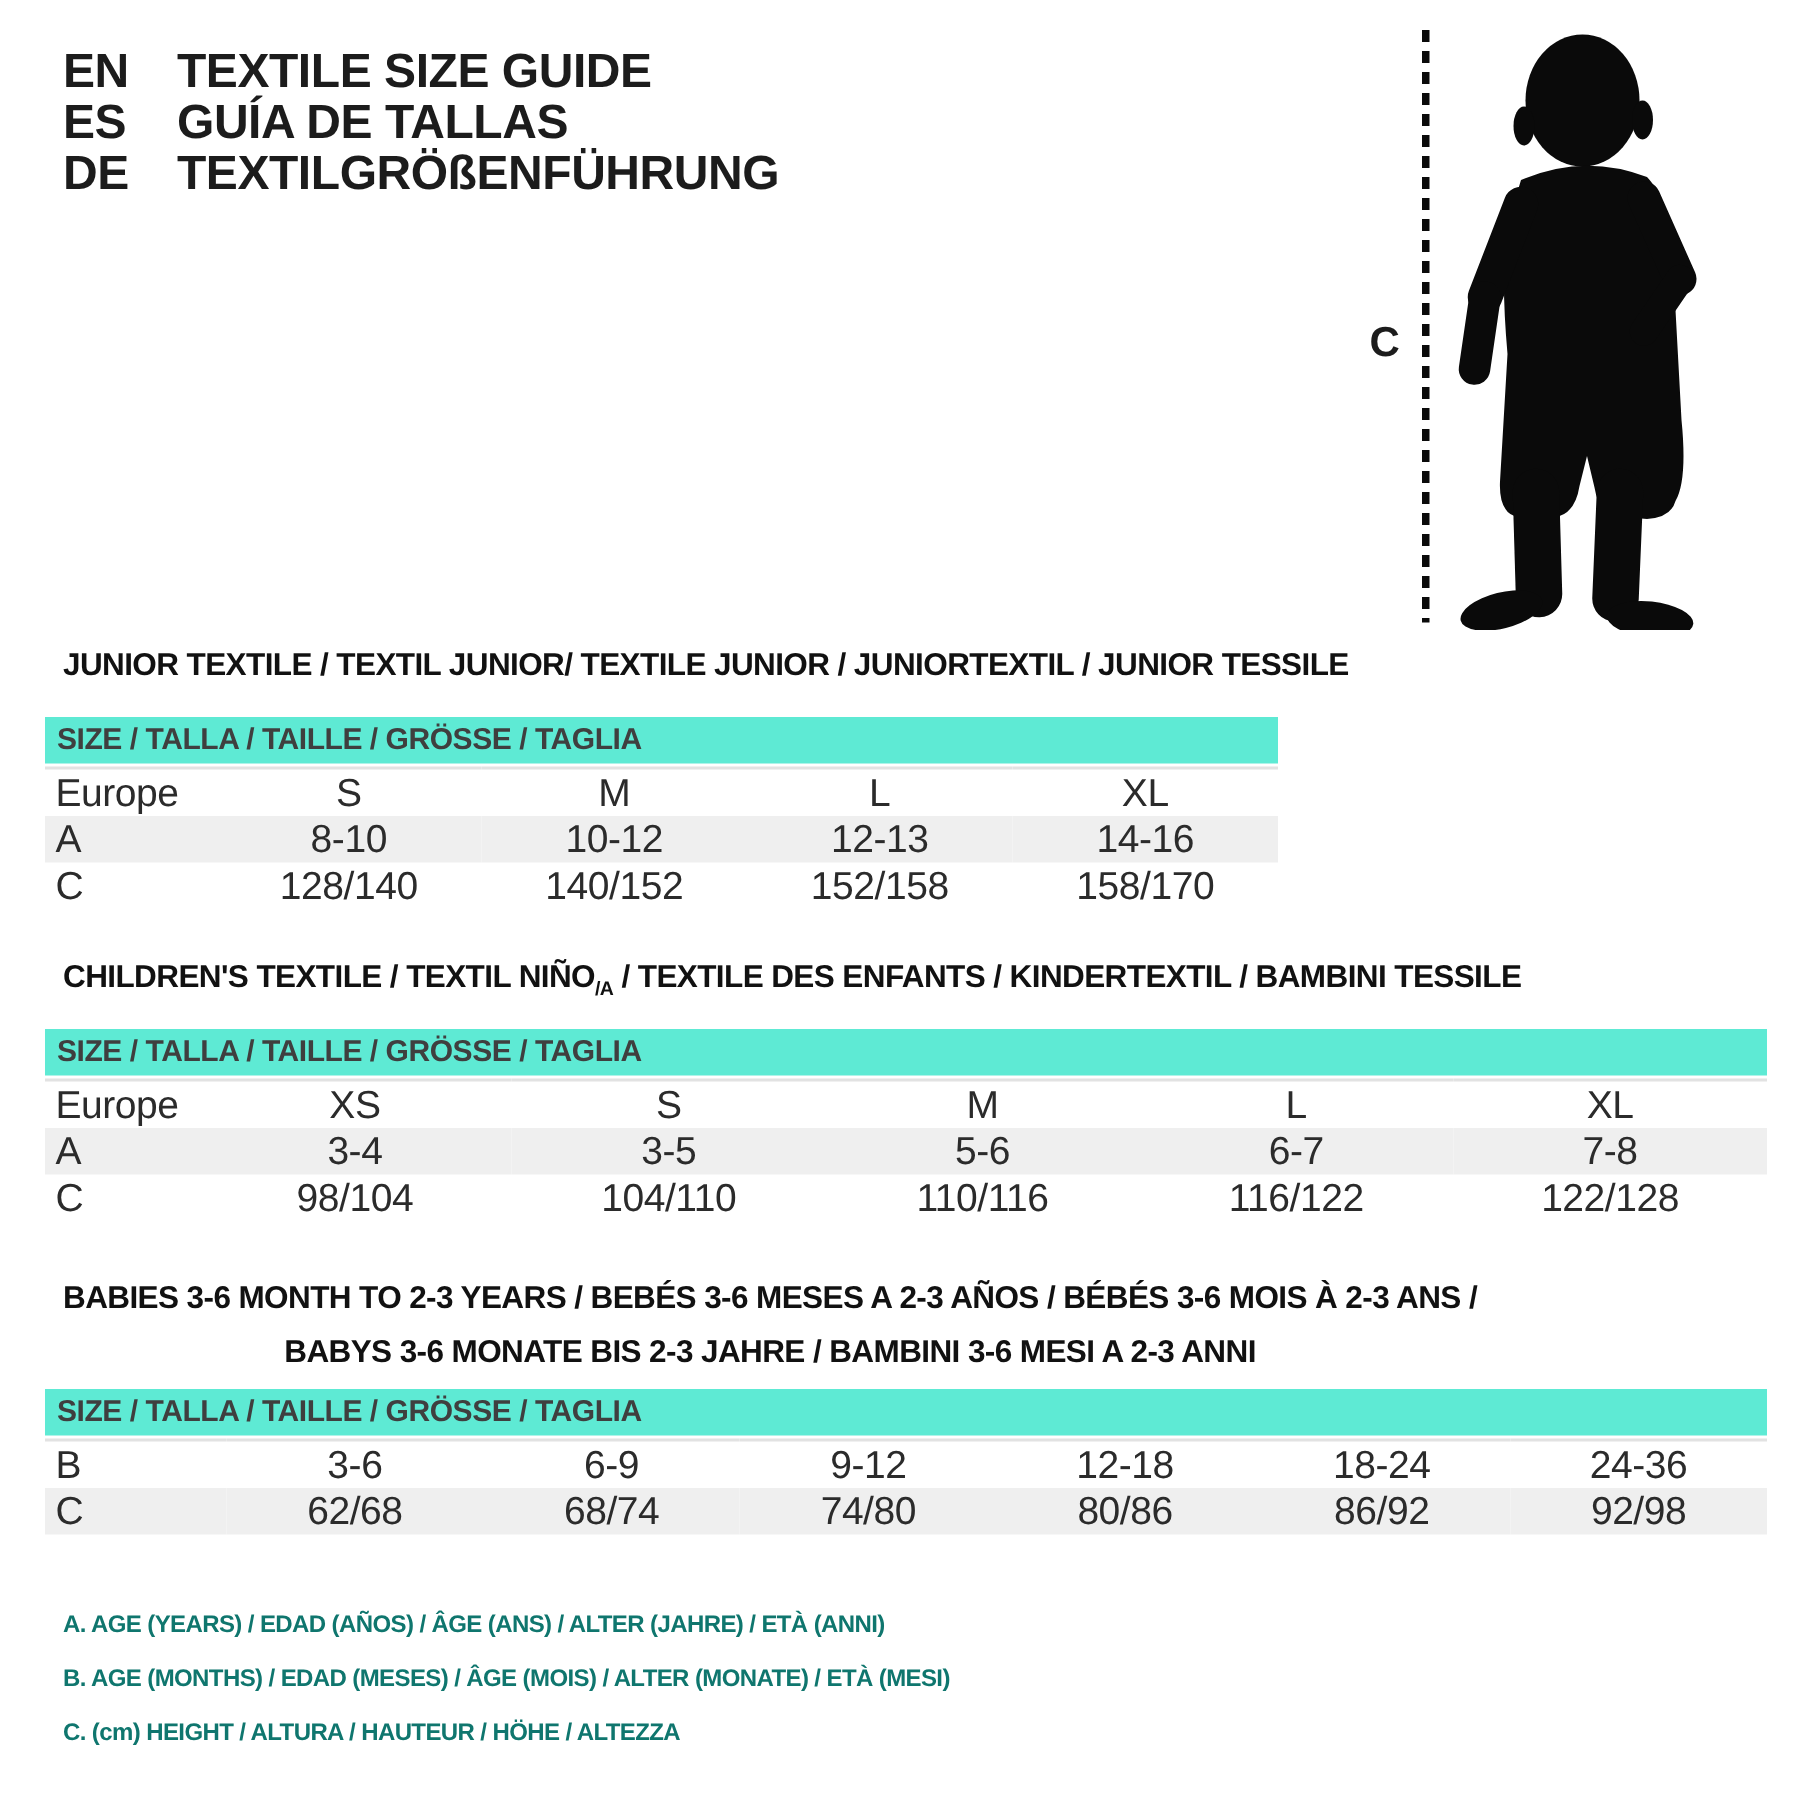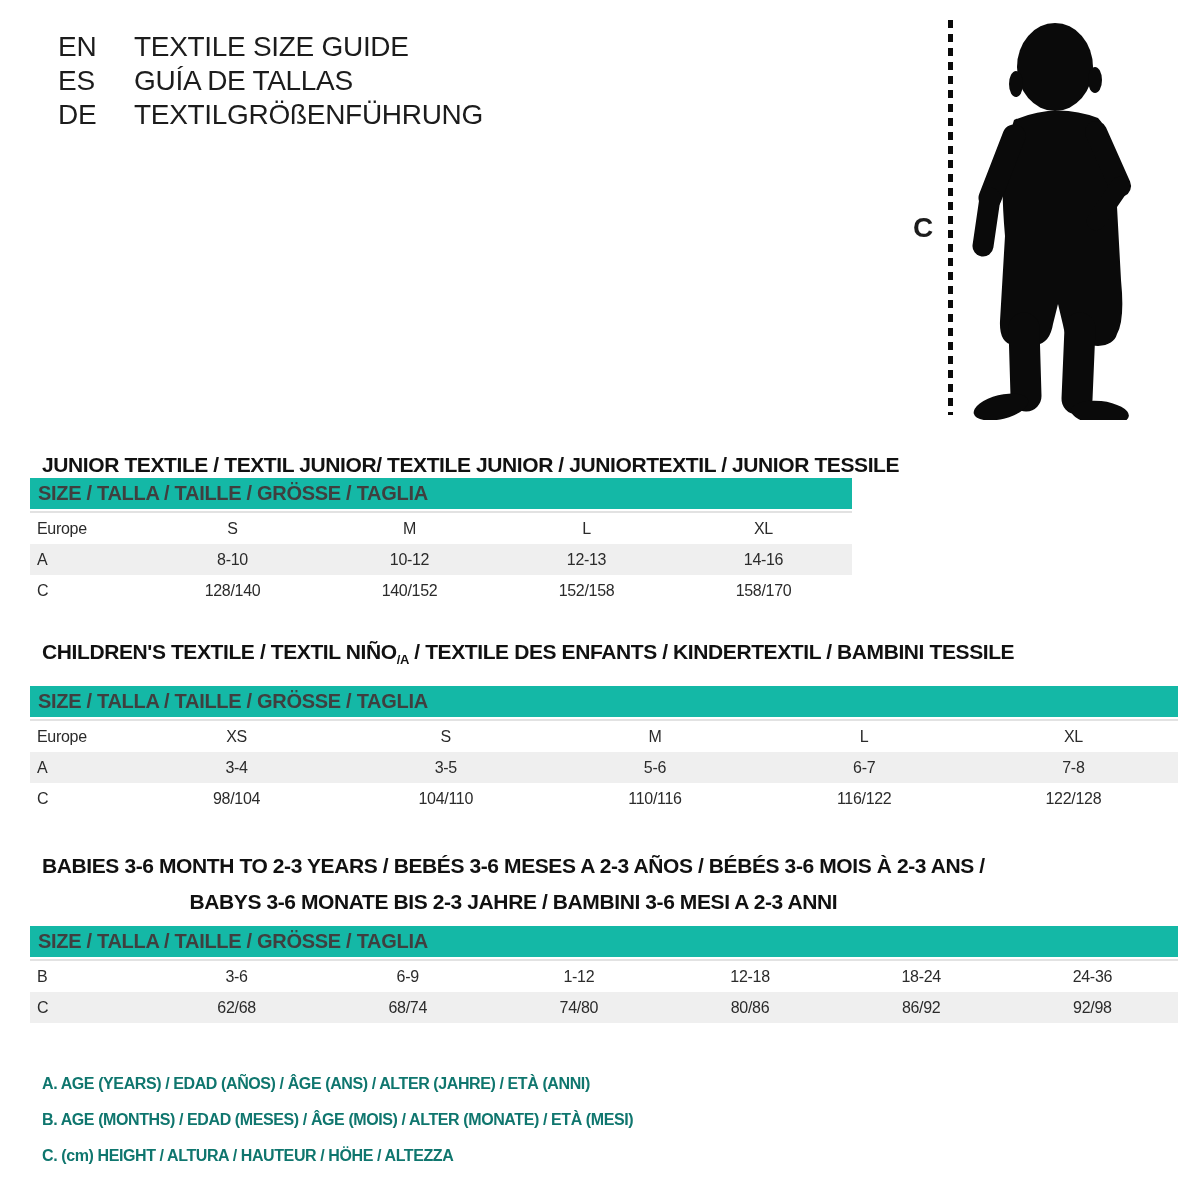--- a/index.html
+++ b/index.html
@@ -5,50 +5,50 @@
   html,body{margin:0;padding:0;}
   body{
     width:1200px;height:1200px;position:relative;background:#ffffff;
     font-family:"Liberation Sans","DejaVu Sans",sans-serif;
     -webkit-font-smoothing:antialiased;color:#1c1c1c;overflow:hidden;
   }
   .abs{position:absolute;}
 
   
   .langs{left:42px;top:30px;}
-  .lang-row{height:34px;line-height:34px;font-size:28px;font-weight:normal;letter-spacing:-0.3px;margin-left:16px;}
+  .lang-row{height:34px;line-height:34px;font-size:32px;font-weight:bold;letter-spacing:-0.3px;}
   .lang-row .code{display:inline-block;width:76px;}
 
   
   .measure-line{
     left:948px;top:20px;width:5px;height:395px;
     background:repeating-linear-gradient(to bottom,#0a0a0a 0 8px,transparent 8px 14px);
   }
   .measure-label{left:913px;top:212px;font-size:28px;font-weight:bold;}
   .figure-svg{left:968px;top:18px;}
 
   
   .sec-title{font-size:21px;font-weight:bold;letter-spacing:-0.4px;white-space:nowrap;color:#111;}
   .sec-title .sub{font-size:13px;vertical-align:-5px;}
   .babies-title{line-height:36px;}
 
   
   .size-bar{
-    height:31px;line-height:31px;background:#14b8a6;color:#3f3f3f;
+    height:31px;line-height:31px;background:#5eead4;color:#3f3f3f;
     font-size:20px;font-weight:bold;padding-left:8px;letter-spacing:-0.3px;
     box-sizing:border-box;
   }
   .size-bar-wrap{left:30px;}
   .w-junior{width:822px;}
   .w-wide{width:1148px;}
 
   table{border-collapse:collapse;table-layout:fixed;margin-top:2px;border-top:2px solid #e2e2e2;}
   .t-junior{width:822px;}
   .t-wide{width:1148px;}
-  th,td{height:31px;padding:0;font-size:16px;font-weight:400;color:#2b2b2b;letter-spacing:-0.3px;}
+  th,td{height:31px;padding:0;font-size:26px;font-weight:400;color:#2b2b2b;letter-spacing:-0.3px;}
   th{text-align:left;padding-left:7px;font-weight:400;}
   td{text-align:center;}
   tr.shaded{background:#efefef;}
   .t-junior col.c-label{width:114px;}
   .t-children col.c-label{width:102px;}
   .t-babies col.c-label{width:121px;}
 
   
   .legend{left:42px;top:1066px;}
   .legend-line{height:36px;line-height:36px;font-size:16px;font-weight:bold;letter-spacing:-0.4px;white-space:nowrap;color:#0f766e;}
@@ -81,21 +81,21 @@
     <line x1="22" y1="180" x2="15" y2="228" stroke="#0a0a0a" stroke-width="21" stroke-linecap="round"></line>
     <line x1="128" y1="114" x2="152" y2="168" stroke="#0a0a0a" stroke-width="22" stroke-linecap="round"></line>
     <line x1="152" y1="168" x2="128" y2="203" stroke="#0a0a0a" stroke-width="19" stroke-linecap="round"></line>
     <line x1="56" y1="310" x2="58" y2="378" stroke="#0a0a0a" stroke-width="31" stroke-linecap="round"></line>
     <line x1="112" y1="310" x2="109" y2="381" stroke="#0a0a0a" stroke-width="31" stroke-linecap="round"></line>
     <ellipse cx="33" cy="389" rx="28" ry="12" transform="rotate(-14 33 389)"></ellipse>
     <ellipse cx="132" cy="395" rx="29" ry="12" transform="rotate(6 132 395)"></ellipse>
   </g>
 </svg>
 
-<div class="abs sec-title" style="left:42px;top:432px;margin-top:21px;">JUNIOR TEXTILE / TEXTIL JUNIOR/ TEXTILE JUNIOR / JUNIORTEXTIL / JUNIOR TESSILE</div>
+<div class="abs sec-title" style="left:42px;top:432px;">JUNIOR TEXTILE / TEXTIL JUNIOR/ TEXTILE JUNIOR / JUNIORTEXTIL / JUNIOR TESSILE</div>
 <div class="abs size-bar-wrap" style="top:478px;">
   <div class="size-bar w-junior">SIZE / TALLA / TAILLE / GRÖSSE / TAGLIA</div>
   <table class="t-junior">
     <colgroup>
         <col class="c-label">
         <col>
         <col>
         <col>
         <col>
       </colgroup>
@@ -182,21 +182,21 @@
         <col>
         <col>
         <col>
         <col>
       </colgroup>
     <tbody>
       <tr>
         <th>B</th>
         <td>3-6</td>
         <td>6-9</td>
-        <td>1-12</td>
+        <td>9-12</td>
         <td>12-18</td>
         <td>18-24</td>
         <td>24-36</td>
       </tr>
       <tr class="shaded">
         <th>C</th>
         <td>62/68</td>
         <td>68/74</td>
         <td>74/80</td>
         <td>80/86</td>

